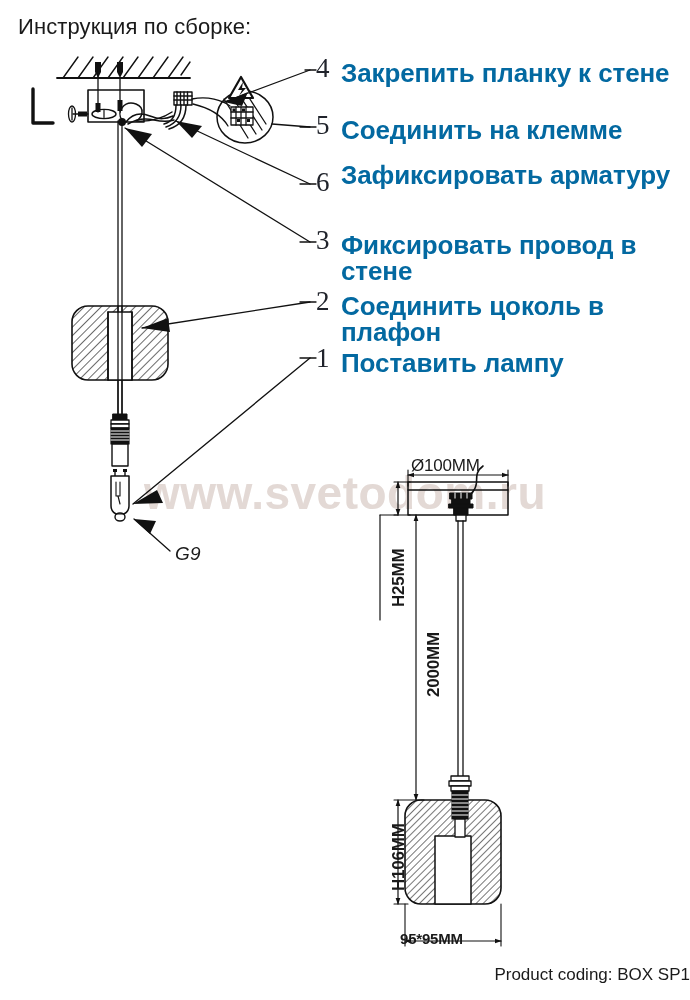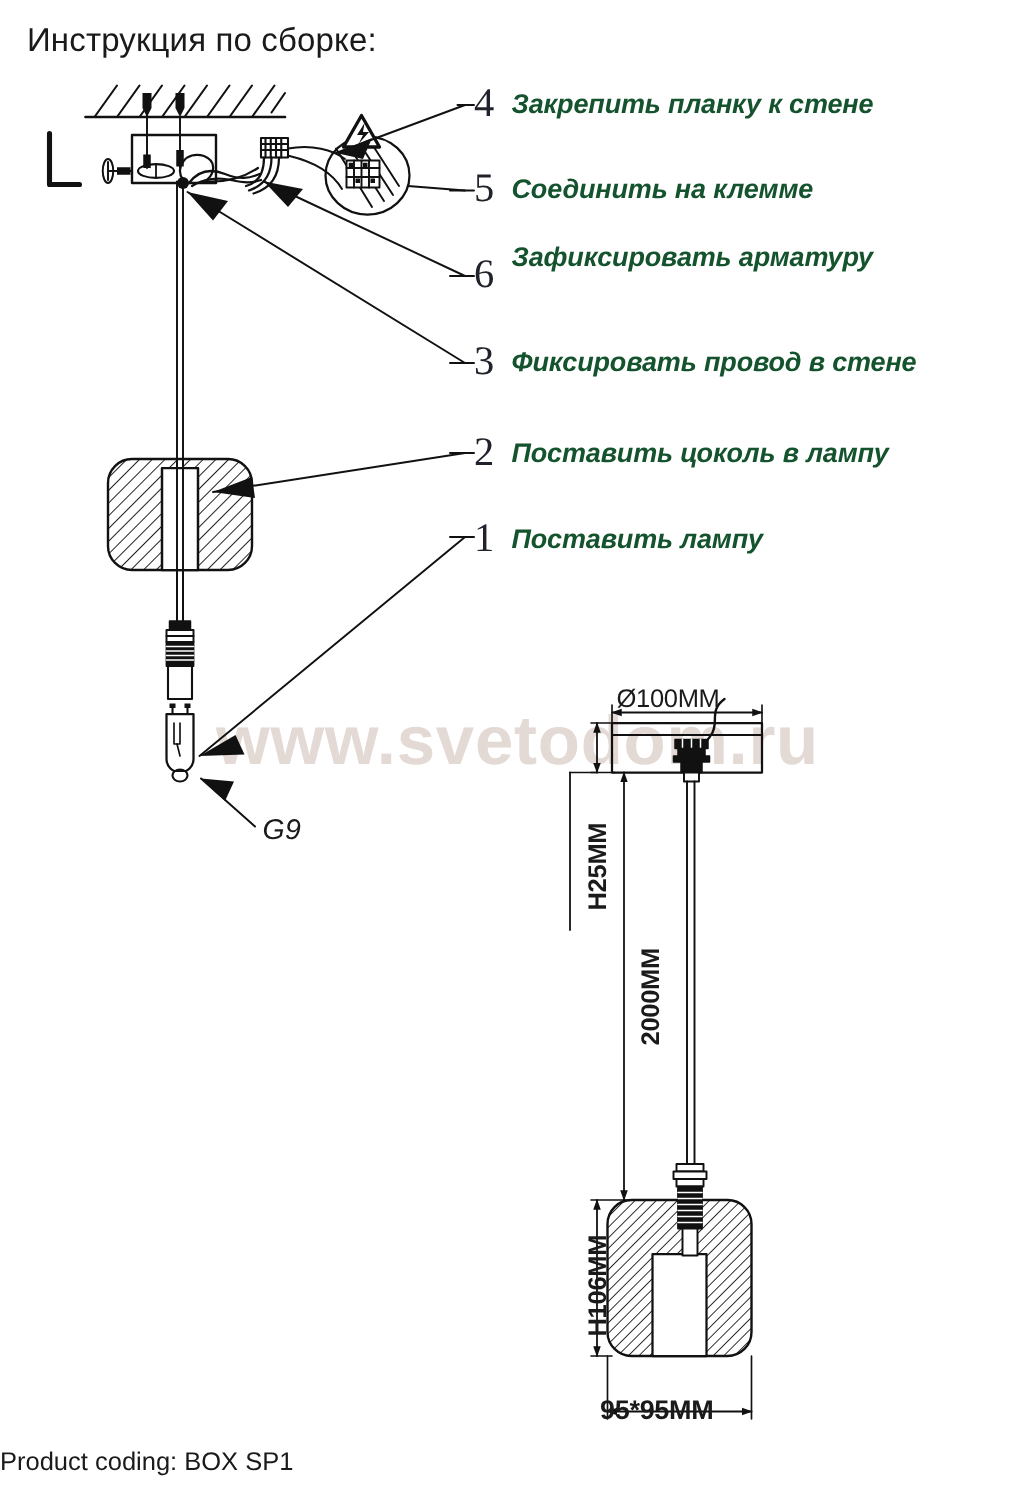--- a/index.html
+++ b/index.html
@@ -14,38 +14,38 @@
 
   
   #title{left:18px;top:16px;font-size:22px;letter-spacing:.1px;}
 
   
   .step-num{
     position:absolute;font-family:"Liberation Serif","DejaVu Serif",serif;
     font-size:27px;color:#20232b;line-height:1;
   }
   .step-label{
-    position:absolute;font-size:18px;font-weight:bold;color:#14532d;
-    line-height:1;letter-spacing:-.1px;font-style:italic;
+    position:absolute;font-size:26px;font-weight:bold;color:#0369a1;
+    line-height:1;letter-spacing:-.1px;
   }
 
   
   #g9-label{left:175px;top:544px;font-size:19px;letter-spacing:.3px;font-style:italic;}
   #dia-label{left:411px;top:457px;font-size:17px;font-weight:normal;letter-spacing:-.2px;}
-  #w-label{left:400px;top:931px;font-size:18px;font-weight:bold;letter-spacing:-.2px;}
+  #w-label{left:400px;top:931px;font-size:15px;font-weight:bold;letter-spacing:-.2px;}
   .vtxt{
     position:absolute;font-size:17px;font-weight:bold;letter-spacing:-.2px;
     transform-origin:0 0;transform:rotate(-90deg);
   }
   #h25{left:389px;top:607px;}
   #h106{left:389px;top:891px;}
   #len2000{left:424px;top:697px;}
 
   #product-code{
-    left:0;top:966px;width:690px;text-align:left;
+    left:0;top:966px;width:690px;text-align:right;
     font-size:17px;white-space:nowrap;
   }
 
   
   #watermark{
     position:absolute;left:0;top:470px;width:690px;text-align:center;
     font-size:46px;font-weight:bold;color:#e3d9d5;letter-spacing:.5px;
     pointer-events:none;user-select:none;
   }
 </style>
@@ -309,21 +309,21 @@
     <span class="step-num" style="left:316px;top:112px">5</span>
     <span class="step-label" style="left:341px;top:117px">Соединить на клемме</span>
 
     <span class="step-num" style="left:316px;top:169px">6</span>
     <span class="step-label" style="left:341px;top:162px">Зафиксировать арматуру</span>
 
     <span class="step-num" style="left:316px;top:227px">3</span>
     <span class="step-label" style="left:341px;top:232px">Фиксировать провод в стене</span>
 
     <span class="step-num" style="left:316px;top:288px">2</span>
-    <span class="step-label" style="left:341px;top:293px">Поставить цоколь в лампу</span>
+    <span class="step-label" style="left:341px;top:293px">Соединить цоколь в плафон</span>
 
     <span class="step-num" style="left:316px;top:345px">1</span>
     <span class="step-label" style="left:341px;top:350px">Поставить лампу</span>
   </div>
 
   <div id="g9-label" class="txt">G9</div>
 
   <div id="dia-label" class="txt">Ø100MM</div>
 
   <div id="w-label" class="txt">95*95MM</div>

